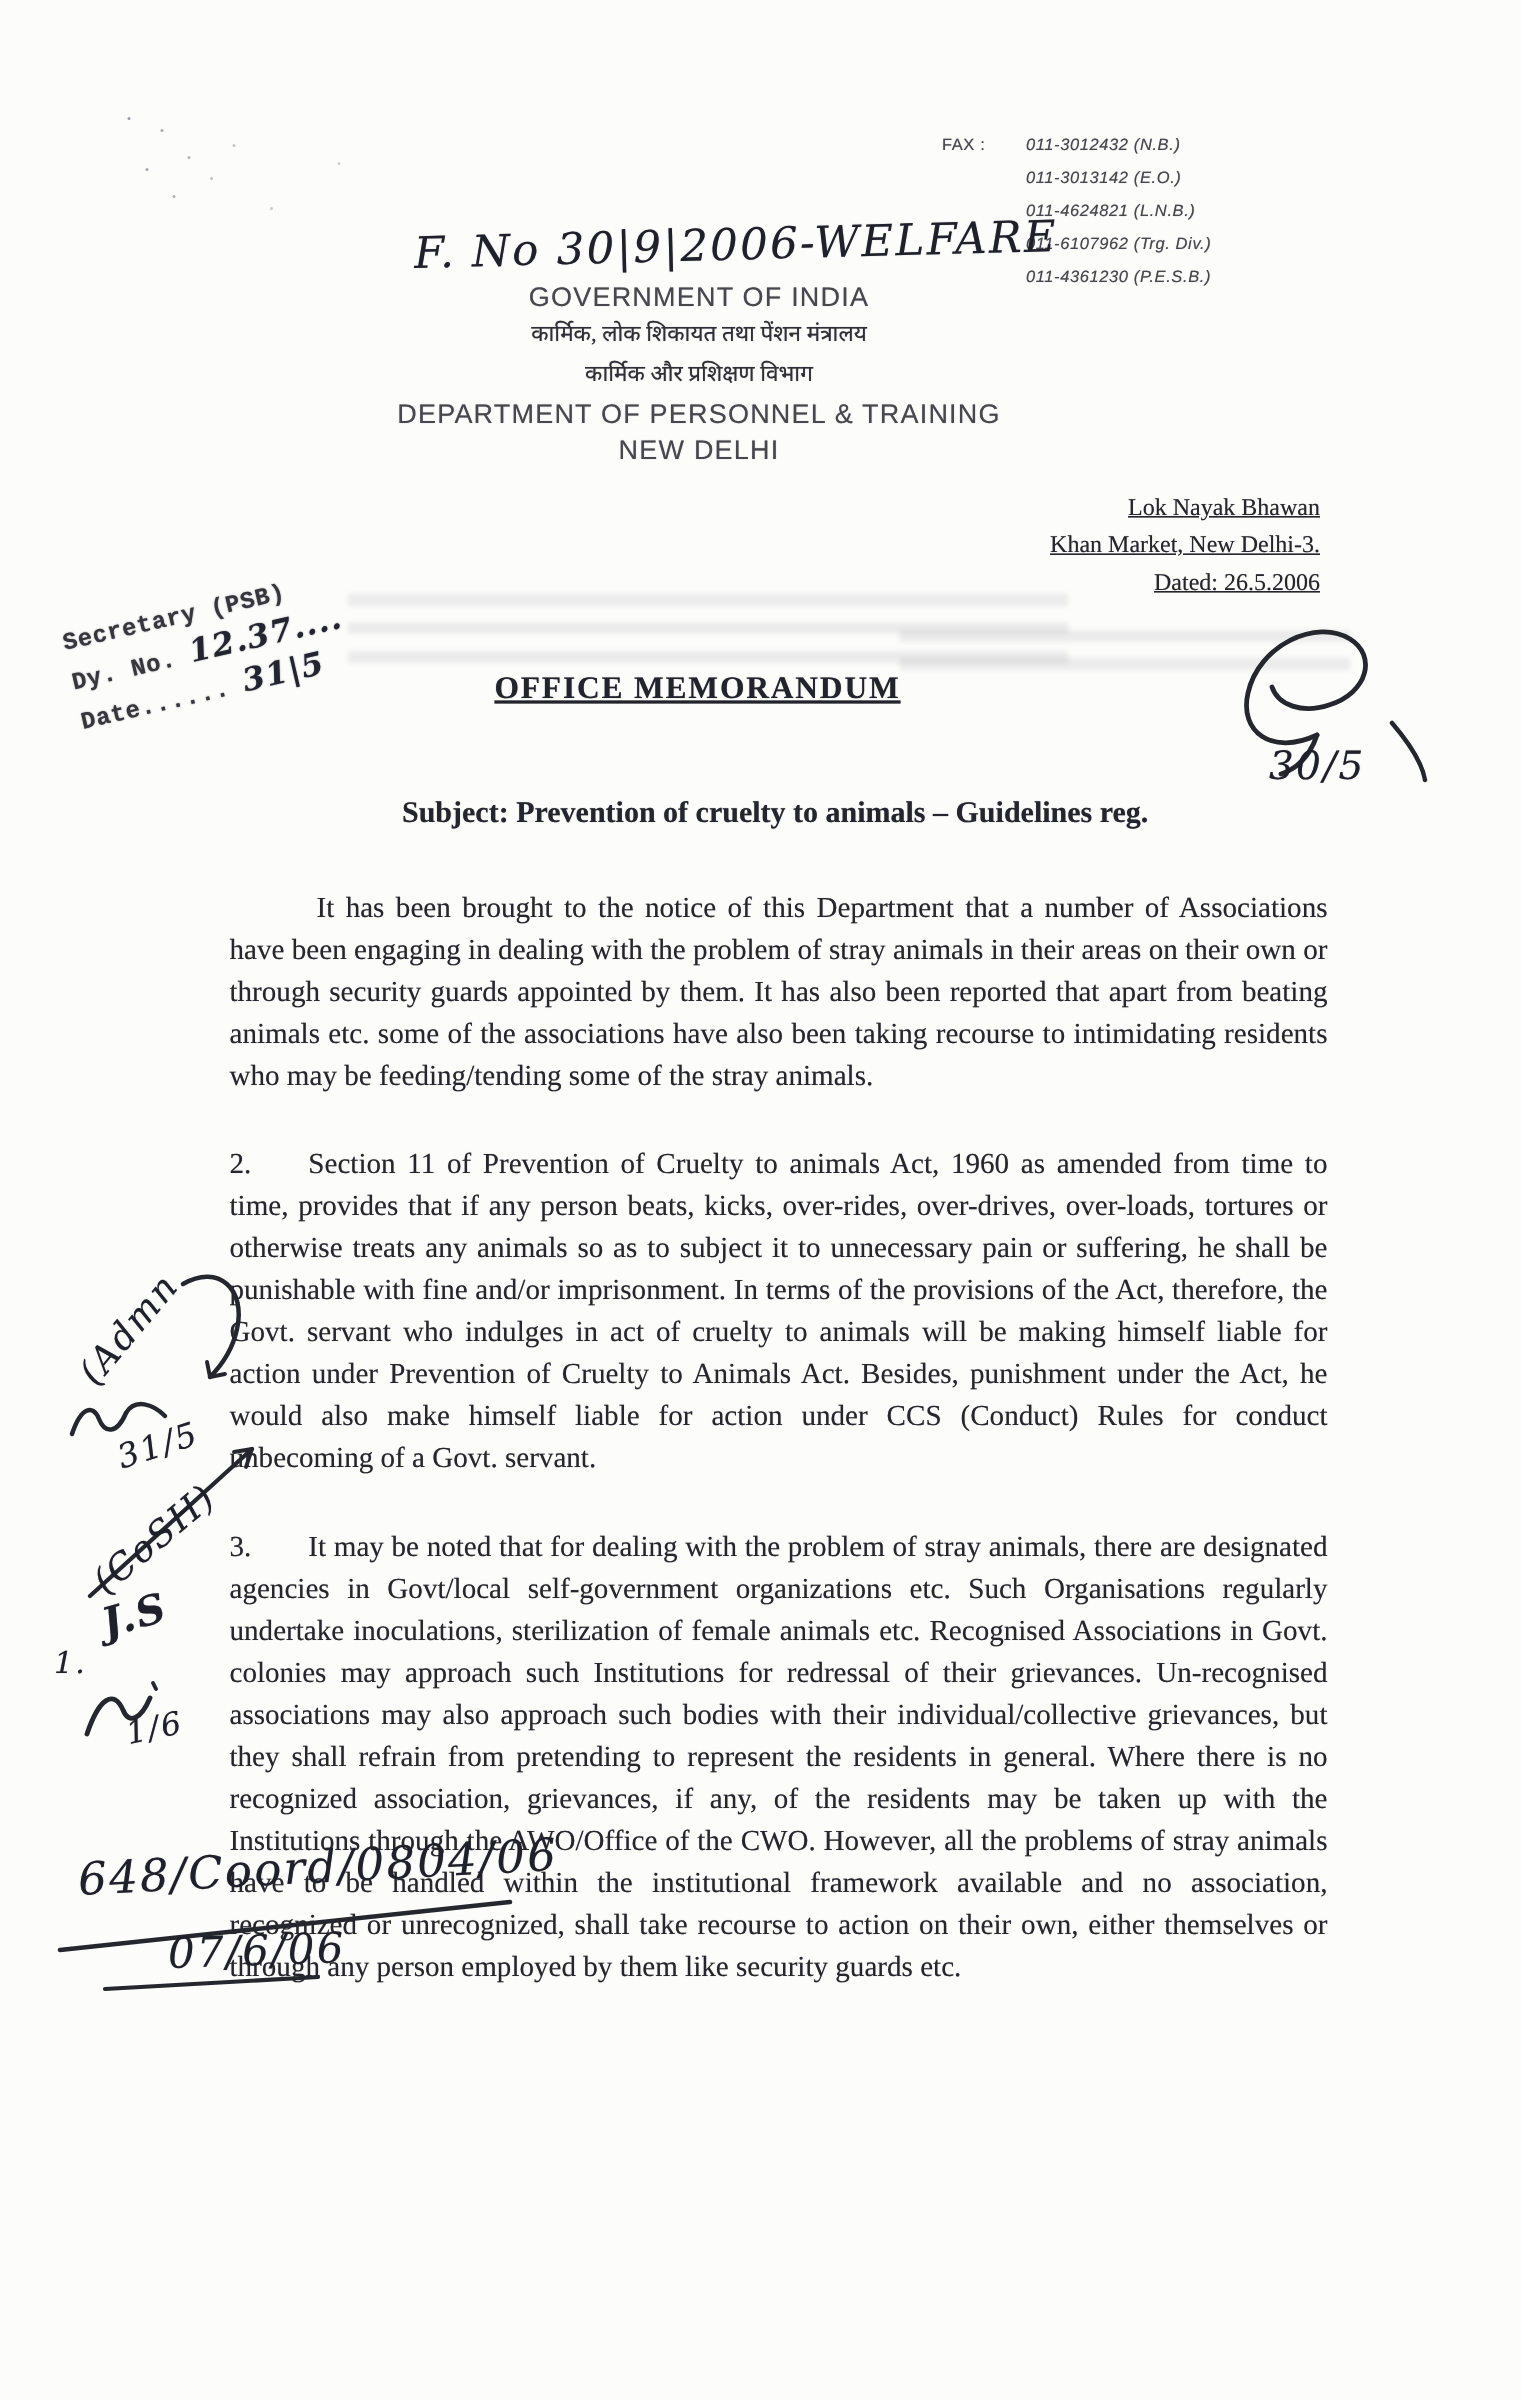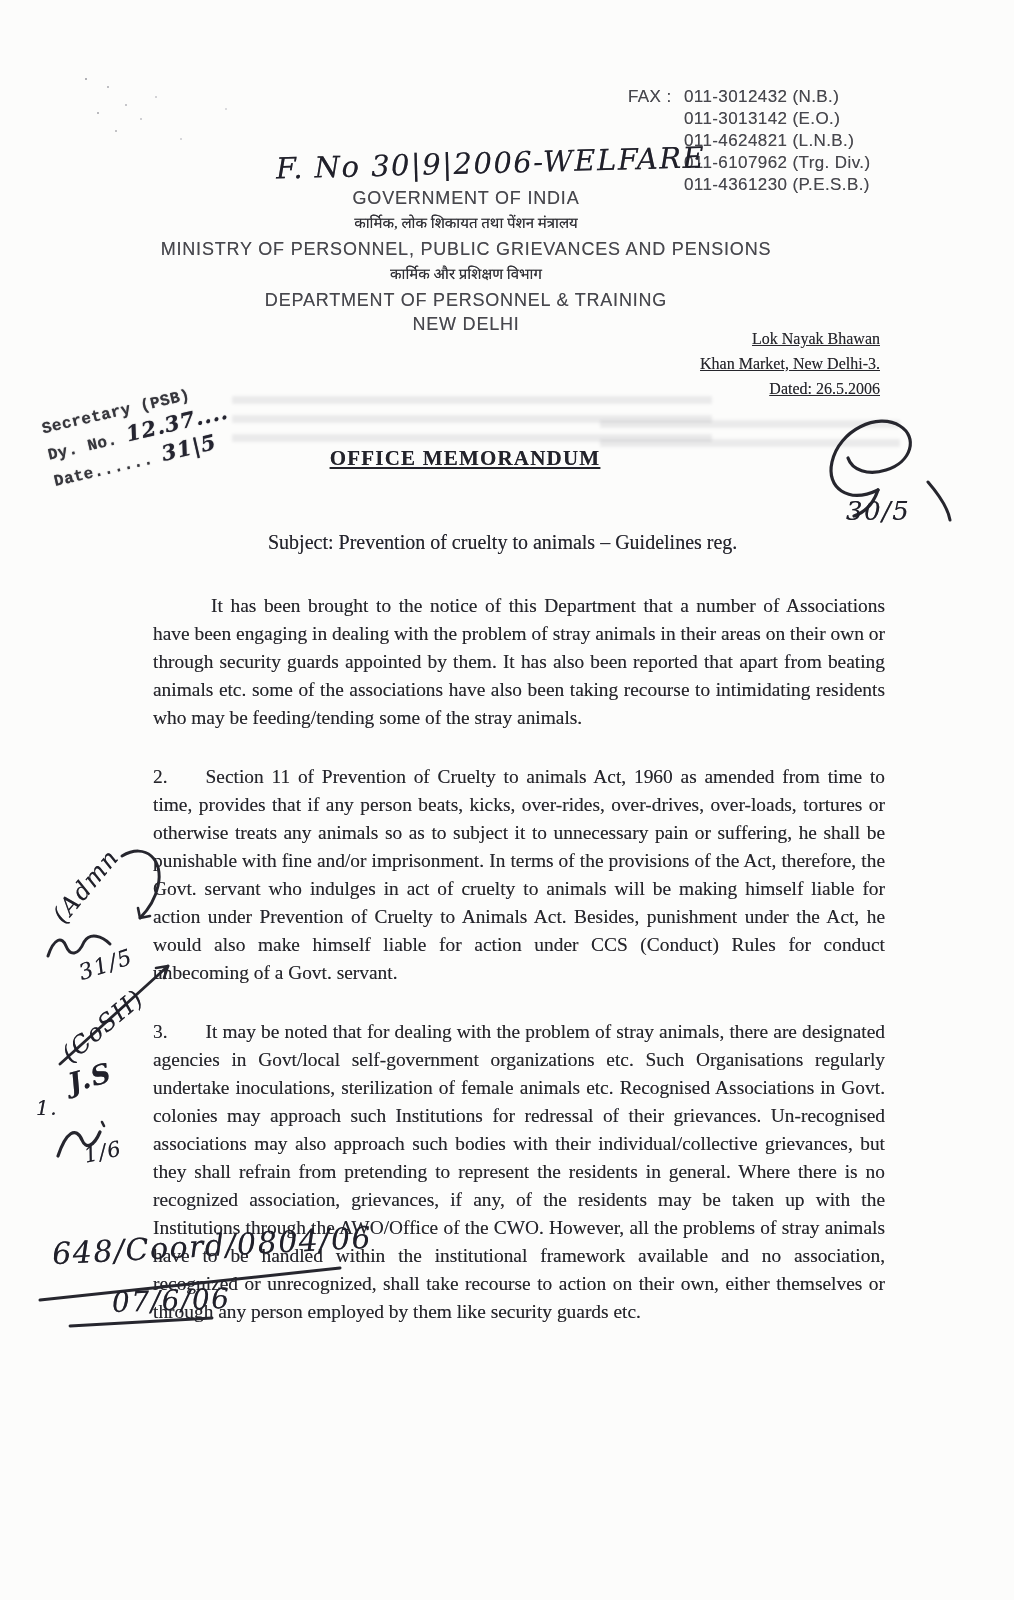--- a/index.html
+++ b/index.html
@@ -9,23 +9,23 @@
     font-family:"Liberation Serif", serif;
     color:#2a2a30;
   }
   .abs{position:absolute;}
   
   .sans{font-family:"Liberation Sans", sans-serif;color:#47474d;
         text-shadow:0 0 .6px rgba(60,60,66,.55);}
   .serif{font-family:"Liberation Serif", serif;color:#26262c;
         text-shadow:0 0 .5px rgba(45,45,50,.5);}
   
-  .fax{left:628px;top:86px;display:flex;font-size:17px;line-height:22px;letter-spacing:.4px;}
+  .fax{left:628px;top:86px;display:flex;font-size:11px;line-height:22px;letter-spacing:.4px;}
   .fax .label{width:56px;}
-  .fax .nums div{white-space:nowrap;}
+  .fax .nums div{white-space:nowrap;font-style:italic;}
   
   .hw{font-family:"DejaVu Serif", serif;font-style:italic;color:#20202a;
       letter-spacing:1.5px;text-shadow:0 0 .6px rgba(30,30,40,.5);}
   .fileno{left:276px;top:146px;font-size:29px;transform:rotate(-1.5deg);white-space:nowrap;}
   
   .letterhead{left:110px;top:186px;width:712px;text-align:center;}
   .lh-hi{font-size:22px;line-height:25px;color:#2f2f35;text-shadow:0 0 .6px rgba(45,45,50,.6);}
   .lh-en{font-size:18px;line-height:24px;letter-spacing:.8px;}
   .lh-hi.big{font-size:15px;line-height:27px;}
   
@@ -40,21 +40,21 @@
   
   .ghost{background:repeating-linear-gradient(180deg,
           rgba(90,90,100,.28) 0 8px, rgba(0,0,0,0) 8px 19px);
          filter:blur(1.6px);opacity:.38;}
   
   .om-title{left:0;top:446px;width:930px;text-align:center;}
   .om-title span{font-size:21px;font-weight:bold;letter-spacing:1.2px;
           text-decoration:underline;color:#23232b;
           text-shadow:0 0 .6px rgba(35,35,45,.6);}
   
-  .subject{left:268px;top:531px;font-size:20px;font-weight:normal;color:#25252d;
+  .subject{left:268px;top:531px;font-size:20px;font-weight:bold;color:#25252d;
            text-shadow:0 0 .6px rgba(35,35,45,.55);}
   
   .bodytext{left:153px;top:592px;width:732px;font-size:19.4px;line-height:28px;
             text-align:justify;}
   .para{margin:0 0 31px 0;}
   .para.indent{text-indent:58px;}
   .pnum{display:inline-block;margin-right:38px;text-indent:0;}
   
   .ann{white-space:nowrap;}
   svg.stroke{overflow:visible;}
@@ -83,21 +83,20 @@
     <div>011-6107962 (Trg. Div.)</div>
     <div>011-4361230 (P.E.S.B.)</div>
   </div>
 </div>
 
 <div class="abs hw fileno">F. No 30|9|2006-WELFARE</div>
 
 <div class="abs letterhead">
   <div class="lh-en sans">GOVERNMENT OF INDIA</div>
   <div class="lh-hi big">कार्मिक, लोक शिकायत तथा पेंशन मंत्रालय</div>
-  <div class="lh-en sans">MINISTRY OF PERSONNEL, PUBLIC GRIEVANCES AND PENSIONS</div>
   <div class="lh-hi big">कार्मिक और प्रशिक्षण विभाग</div>
   <div class="lh-en sans">DEPARTMENT OF PERSONNEL &amp; TRAINING</div>
   <div class="lh-en sans">NEW DELHI</div>
 </div>
 
 <div class="abs addr serif">
   <div>Lok Nayak Bhawan</div>
   <div>Khan Market, New Delhi-3.</div>
   <div>Dated: 26.5.2006</div>
 </div>

